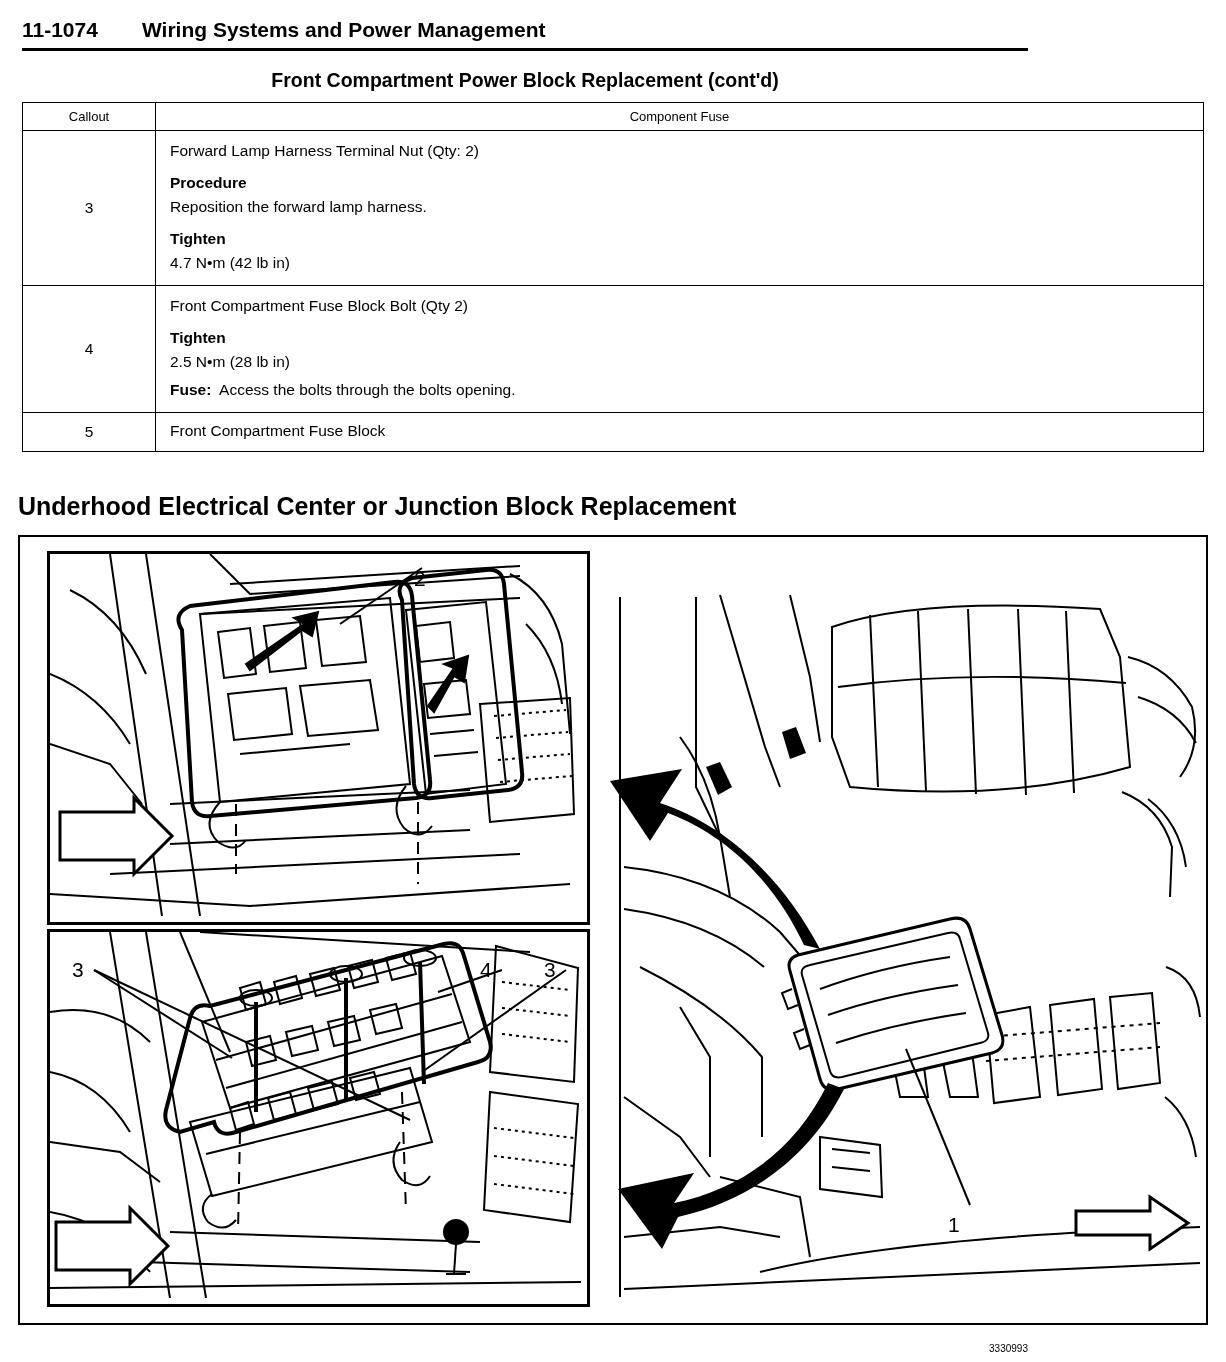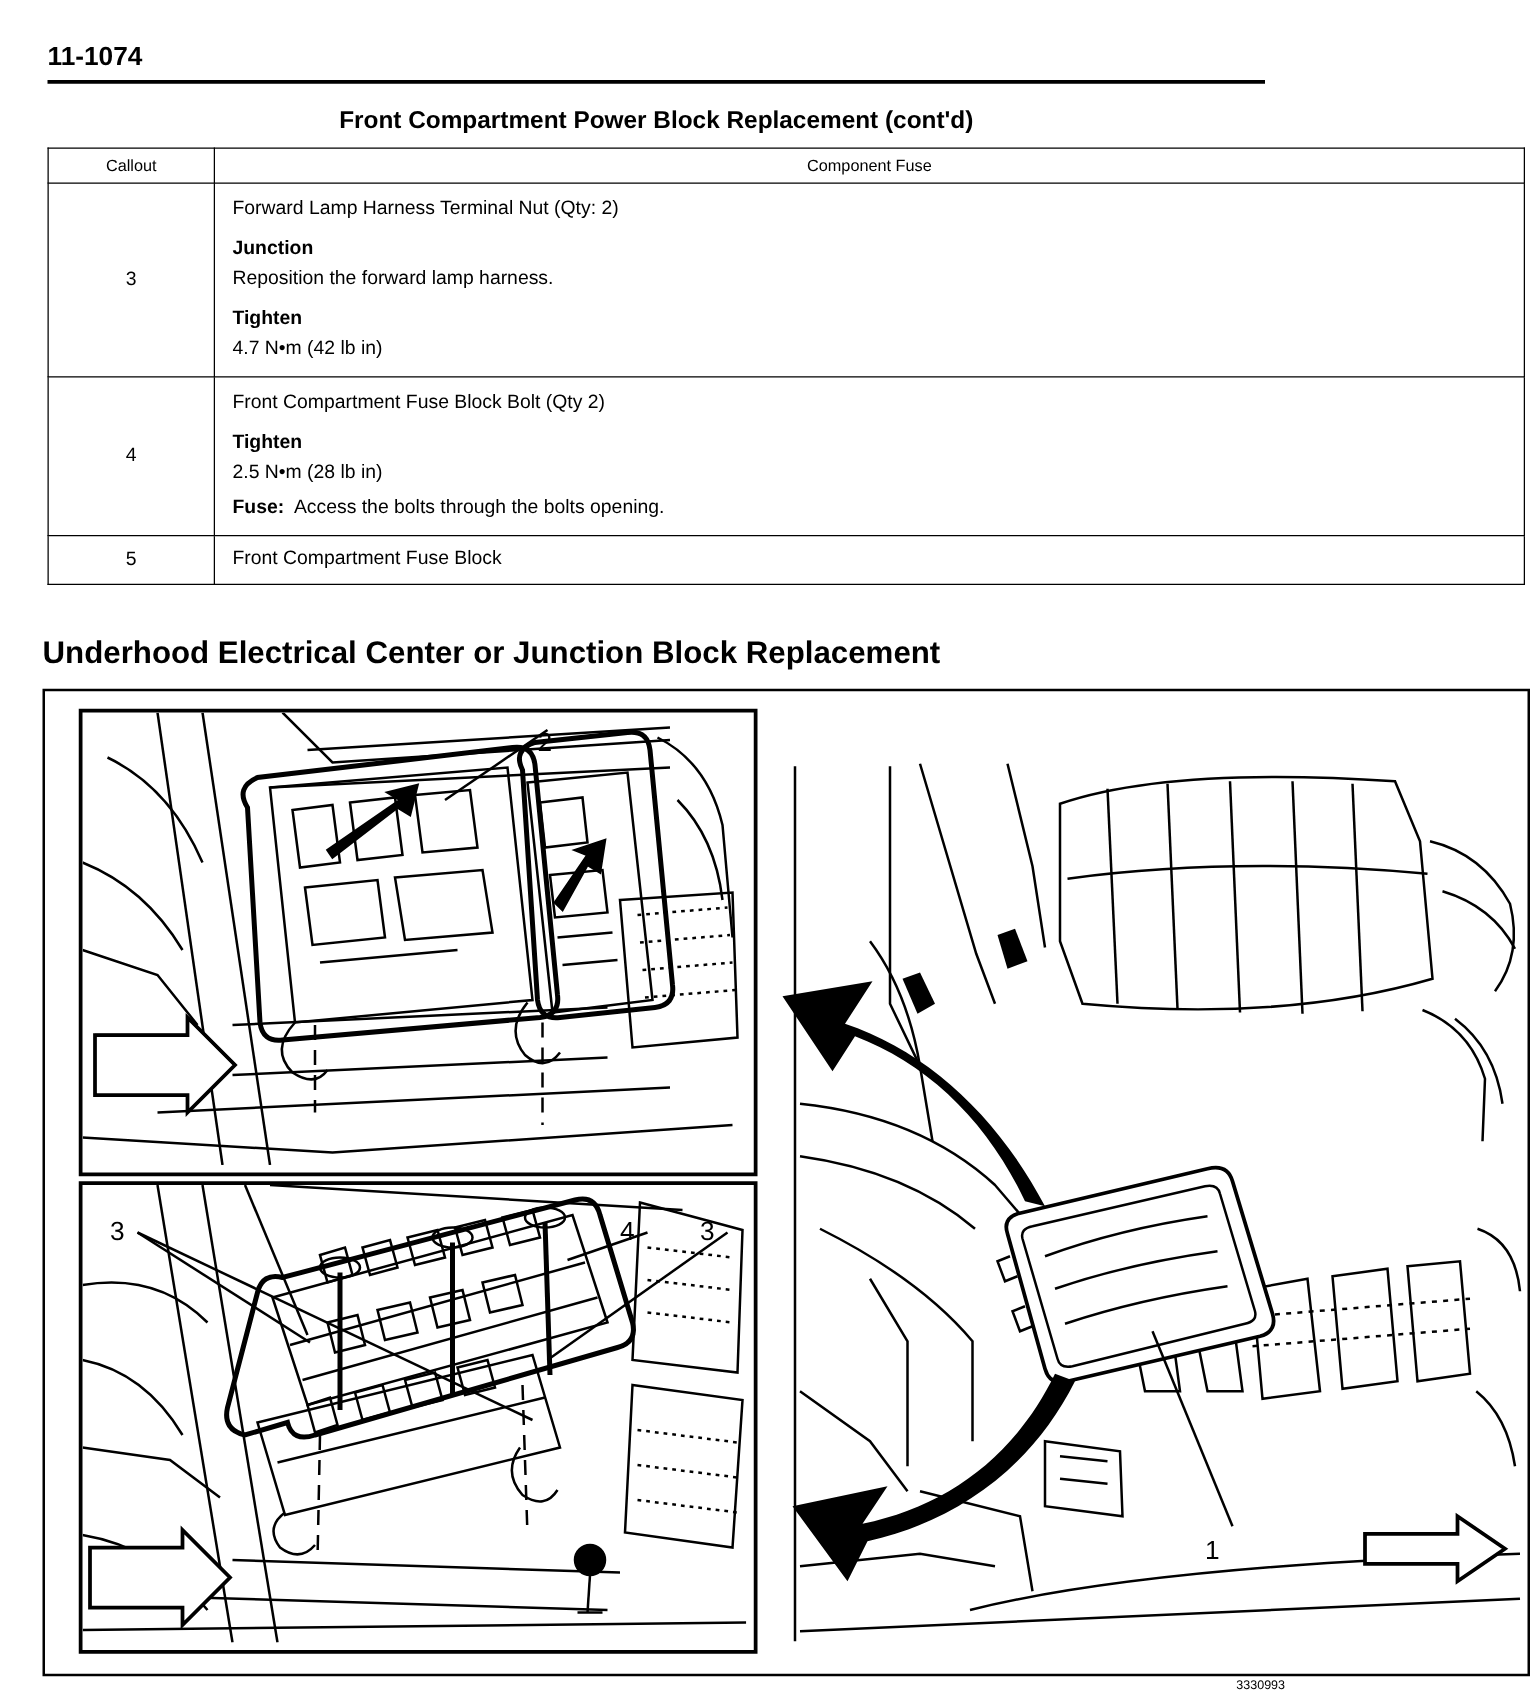--- a/index.html
+++ b/index.html
@@ -13,21 +13,21 @@
     font-family: "Liberation Sans", sans-serif;
     color: #000000;
     position: relative;
     overflow: hidden;
   }
   .page {
     position: relative;
     width: 1050px;
     height: 1362px;
     box-sizing: border-box;
-    padding: 16px;
+    padding: 0;
   }
   
   .page-header {
     display: flex;
     align-items: baseline;
     padding: 18px 22px 4px 22px;
   }
   .page-header .folio {
     font-size: 21px;
     font-weight: bold;
@@ -130,20 +130,21 @@
   }
   svg { display: block; }
 </style>
 </head>
 <body>
 
 <div class="page">
 
   <div class="page-header">
     <div class="folio">11-1074</div>
+    <div class="section-title">Wiring Systems and Power Management</div>
   </div>
   <div class="header-rule"></div>
 
   <div class="table-title">Front Compartment Power Block Replacement (cont'd)</div>
 
   <table class="callout-table">
     <colgroup>
       <col class="c-callout">
       <col class="c-name">
     </colgroup>
@@ -151,21 +152,21 @@
       <tr>
         <th>Callout</th>
         <th>Component Fuse</th>
       </tr>
     </thead>
     <tbody>
       <tr>
         <td class="callout-num">3</td>
         <td class="comp">
           <p class="lead">Forward Lamp Harness Terminal Nut (Qty: 2)</p>
-          <p class="sub-head">Junction</p>
+          <p class="sub-head">Procedure</p>
           <p class="sub-text">Reposition the forward lamp harness.</p>
           <p class="sub-head">Tighten</p>
           <p class="sub-text">4.7 N•m (42 lb in)</p>
         </td>
       </tr>
       <tr>
         <td class="callout-num">4</td>
         <td class="comp">
           <p class="lead">Front Compartment Fuse Block Bolt (Qty 2)</p>
           <p class="sub-head">Tighten</p>

